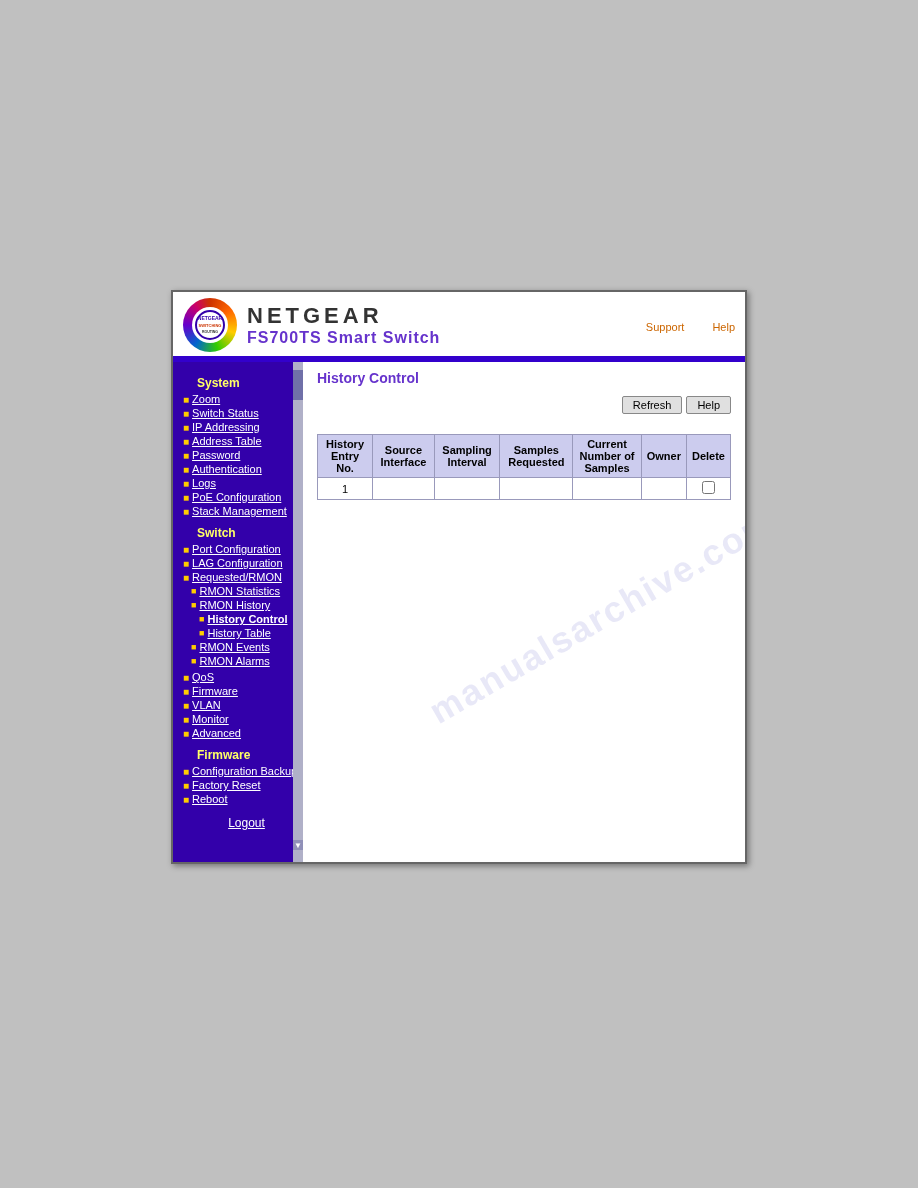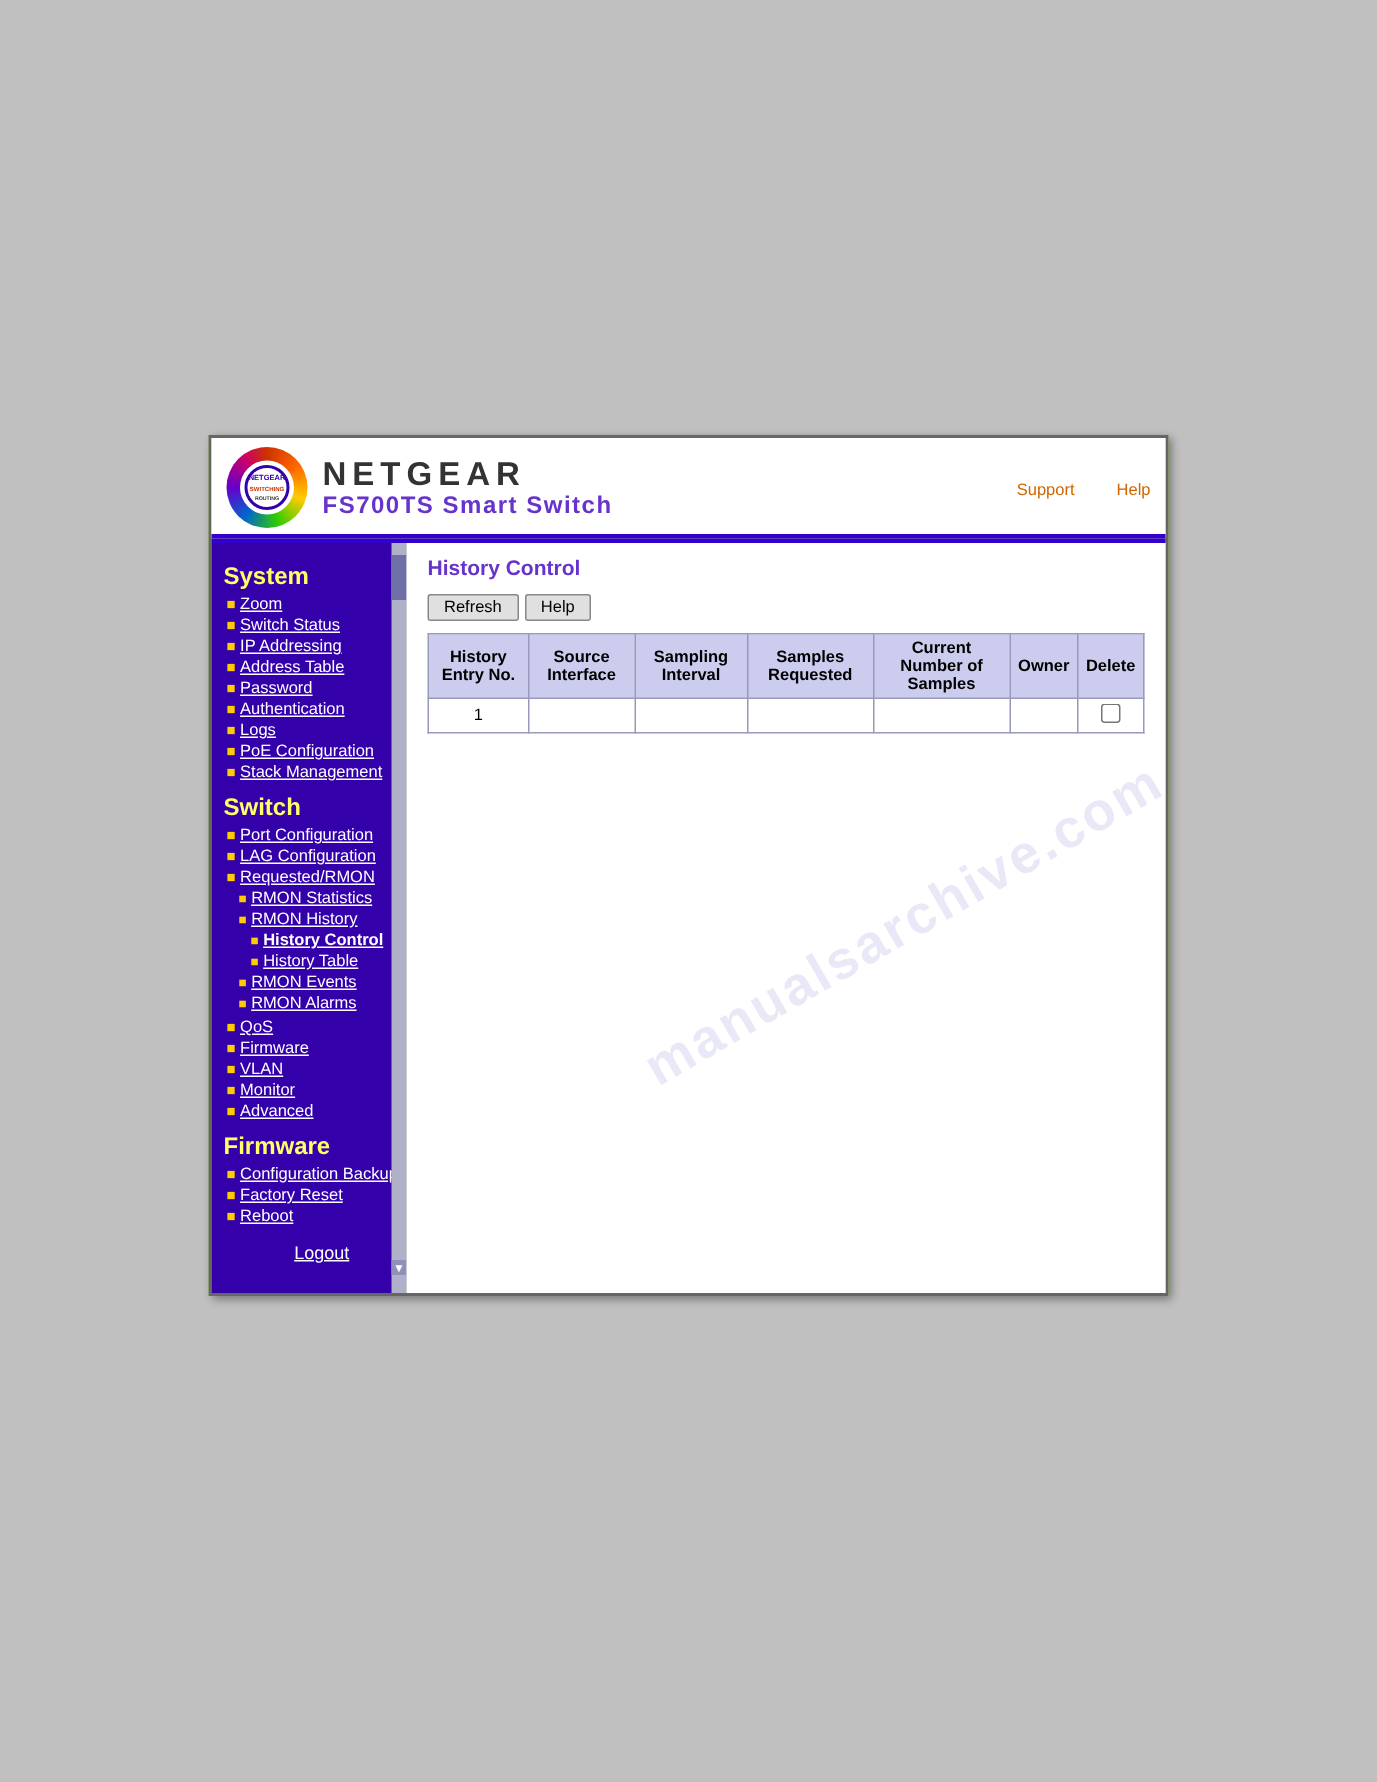--- a/index.html
+++ b/index.html
@@ -16,23 +16,23 @@
     .outer-wrapper {
       background: #c0c0c0;
       width: 918px;
       min-height: 1188px;
       display: flex;
       align-items: flex-start;
       justify-content: center;
       padding-top: 290px;
     }
     .main-container {
-      width: 640px;
+      width: 576px;
       border: 2px solid #666;
-      background: #bef264;
+      background: #a3a3a3;
       box-shadow: 2px 2px 6px rgba(0,0,0,0.4);
     }
     
     .header {
       background: #fff;
       padding: 6px 10px 4px 10px;
       display: flex;
       align-items: center;
       justify-content: space-between;
       border-bottom: 3px solid #3300cc;
@@ -104,22 +104,22 @@
       width: 130px;
       background: #3300aa;
       color: #fff;
       padding: 6px 0;
       flex-shrink: 0;
       position: relative;
     }
     .sidebar-section-title {
       color: #ffff66;
       font-weight: bold;
-      font-size: 16px;
-      padding: 4px 8px 2px 8px;
+      font-size: 12px;
+      padding: 4px 8px 2px 24px;
       margin-top: 4px;
     }
     .sidebar-item {
       display: flex;
       align-items: center;
       padding: 1px 4px 1px 10px;
       font-size: 11px;
     }
     .sidebar-item .bullet {
       color: #ffcc00;
@@ -189,22 +189,23 @@
     }
     .page-title {
       color: #6633cc;
       font-size: 14px;
       font-weight: bold;
       margin-bottom: 8px;
       padding-bottom: 2px;
     }
     .toolbar {
       display: flex;
+      justify-content: flex-end;
       gap: 4px;
-      margin-bottom: 8px;
+      margin-bottom: 20px;
     }
     .btn {
       padding: 2px 10px;
       font-size: 11px;
       border: 1px solid #888;
       background: #e0e0e0;
       cursor: pointer;
       border-radius: 2px;
     }
 

